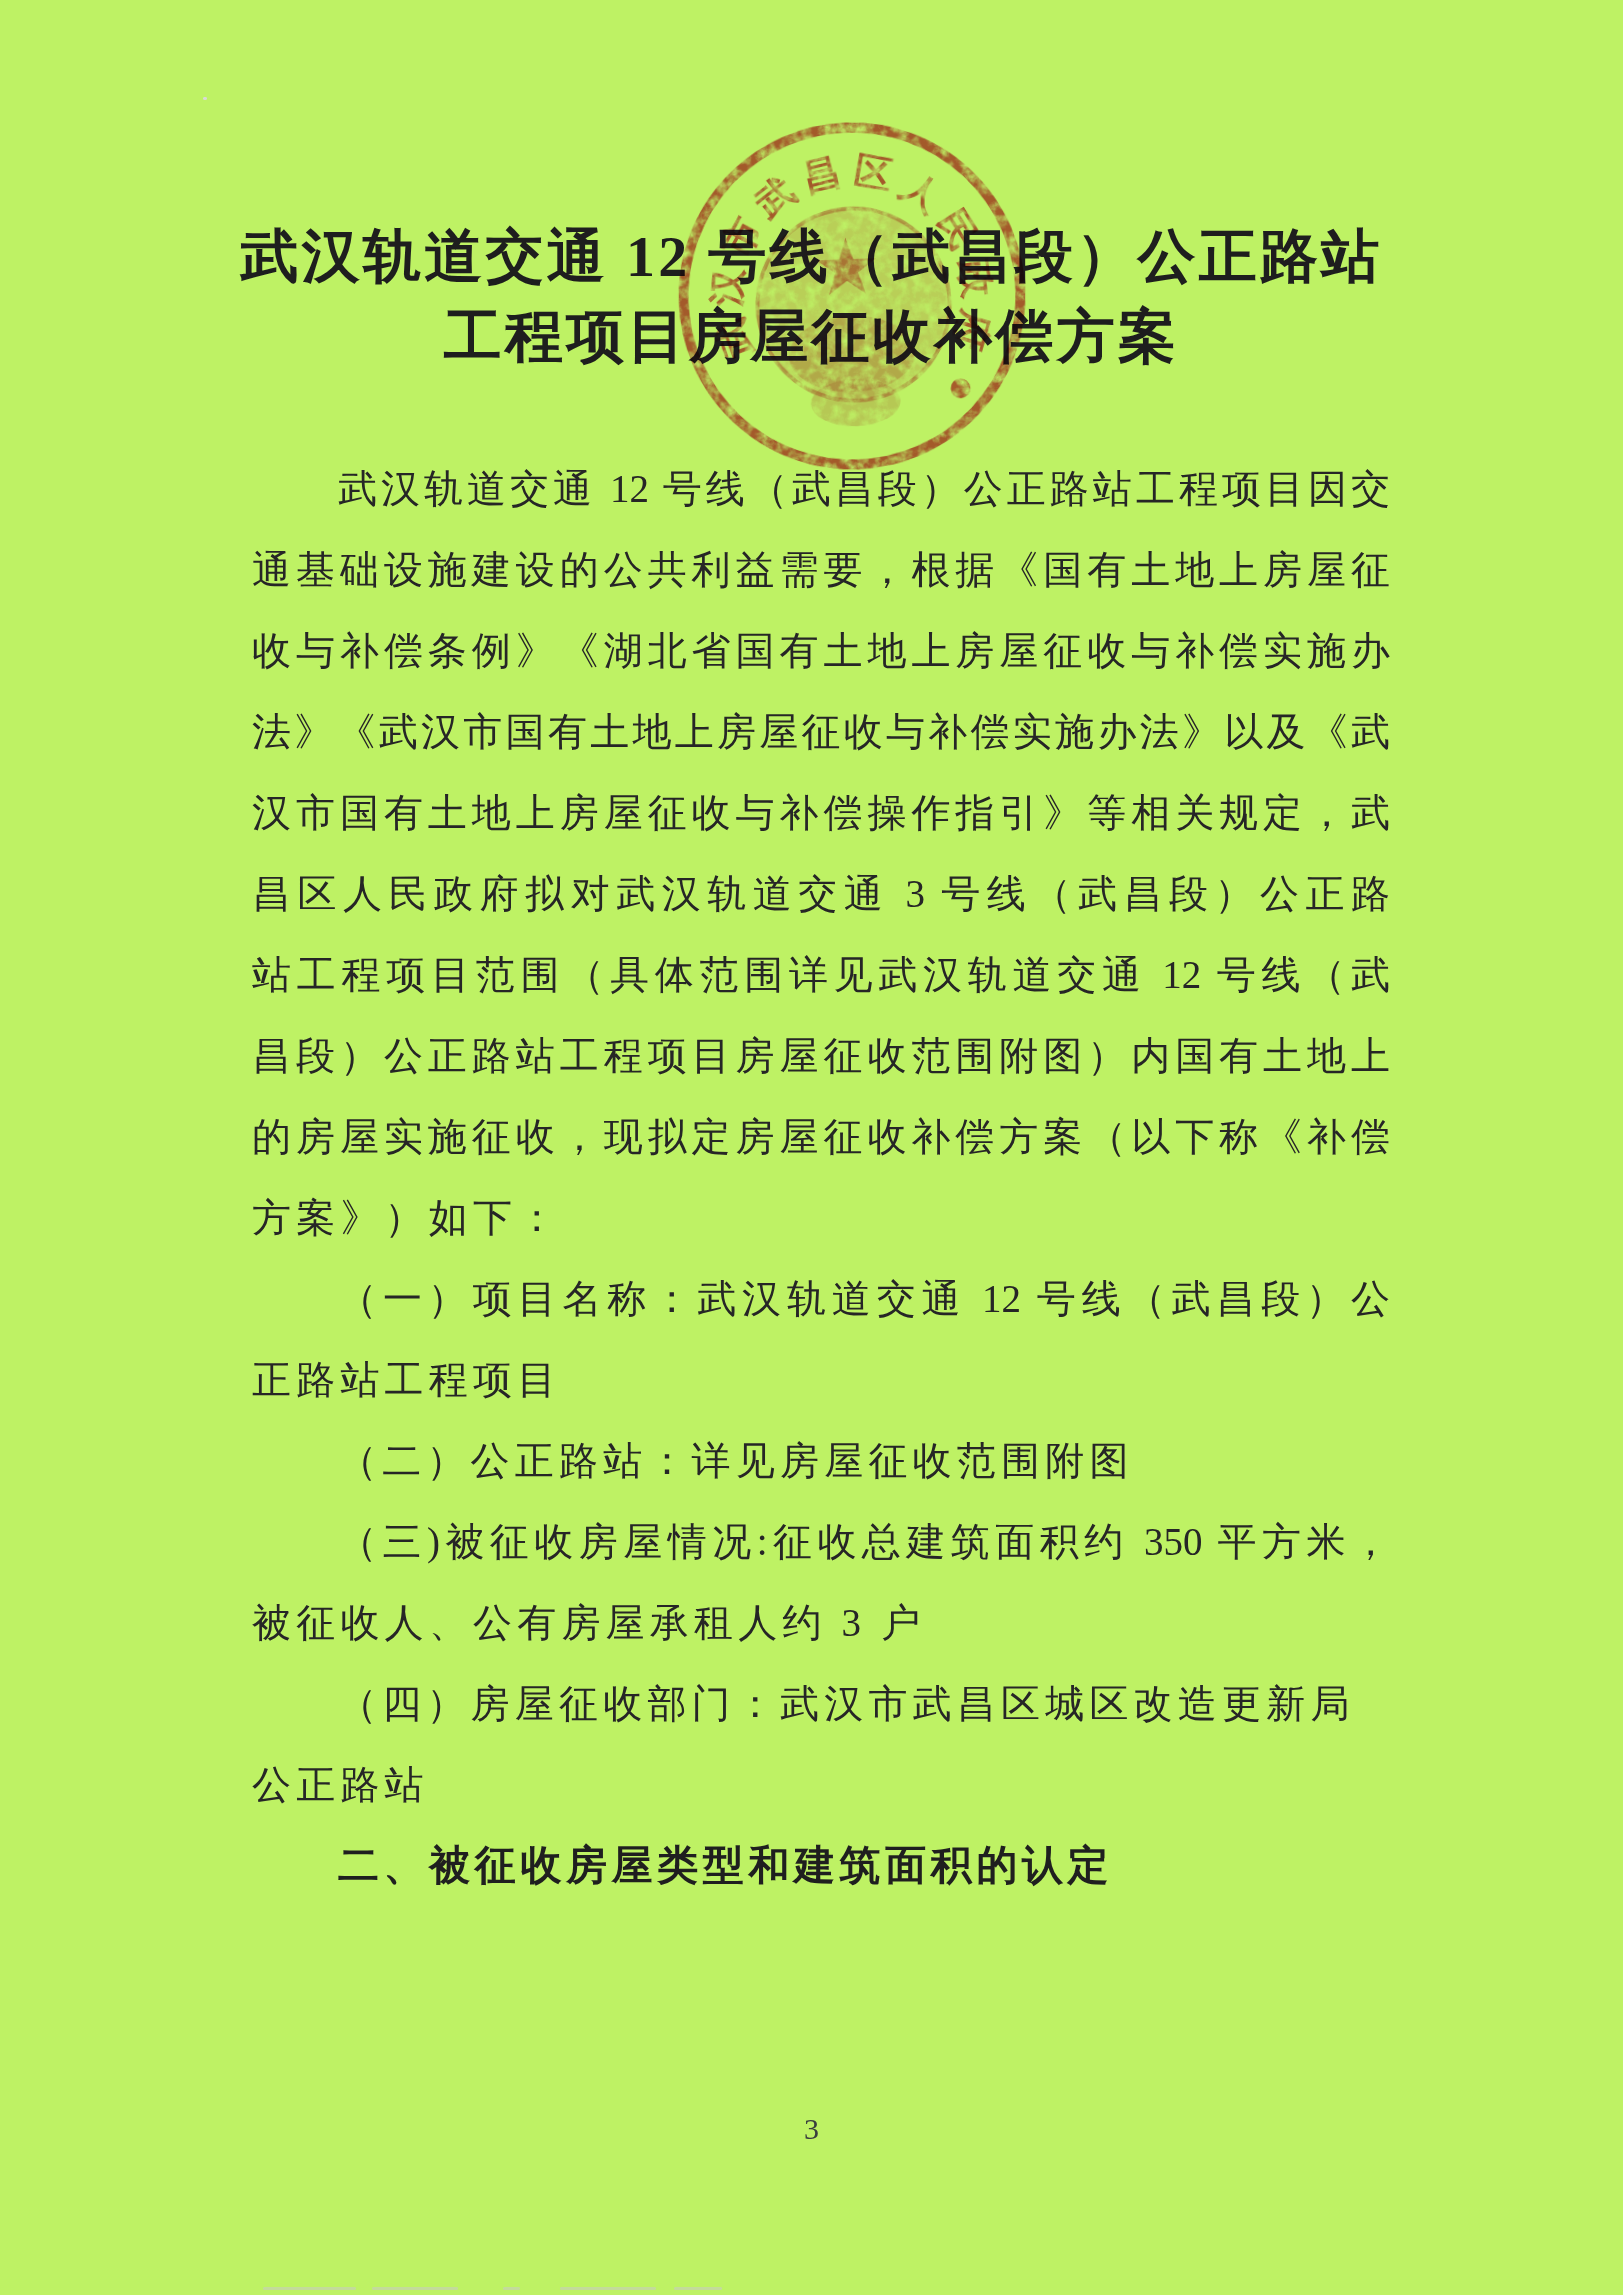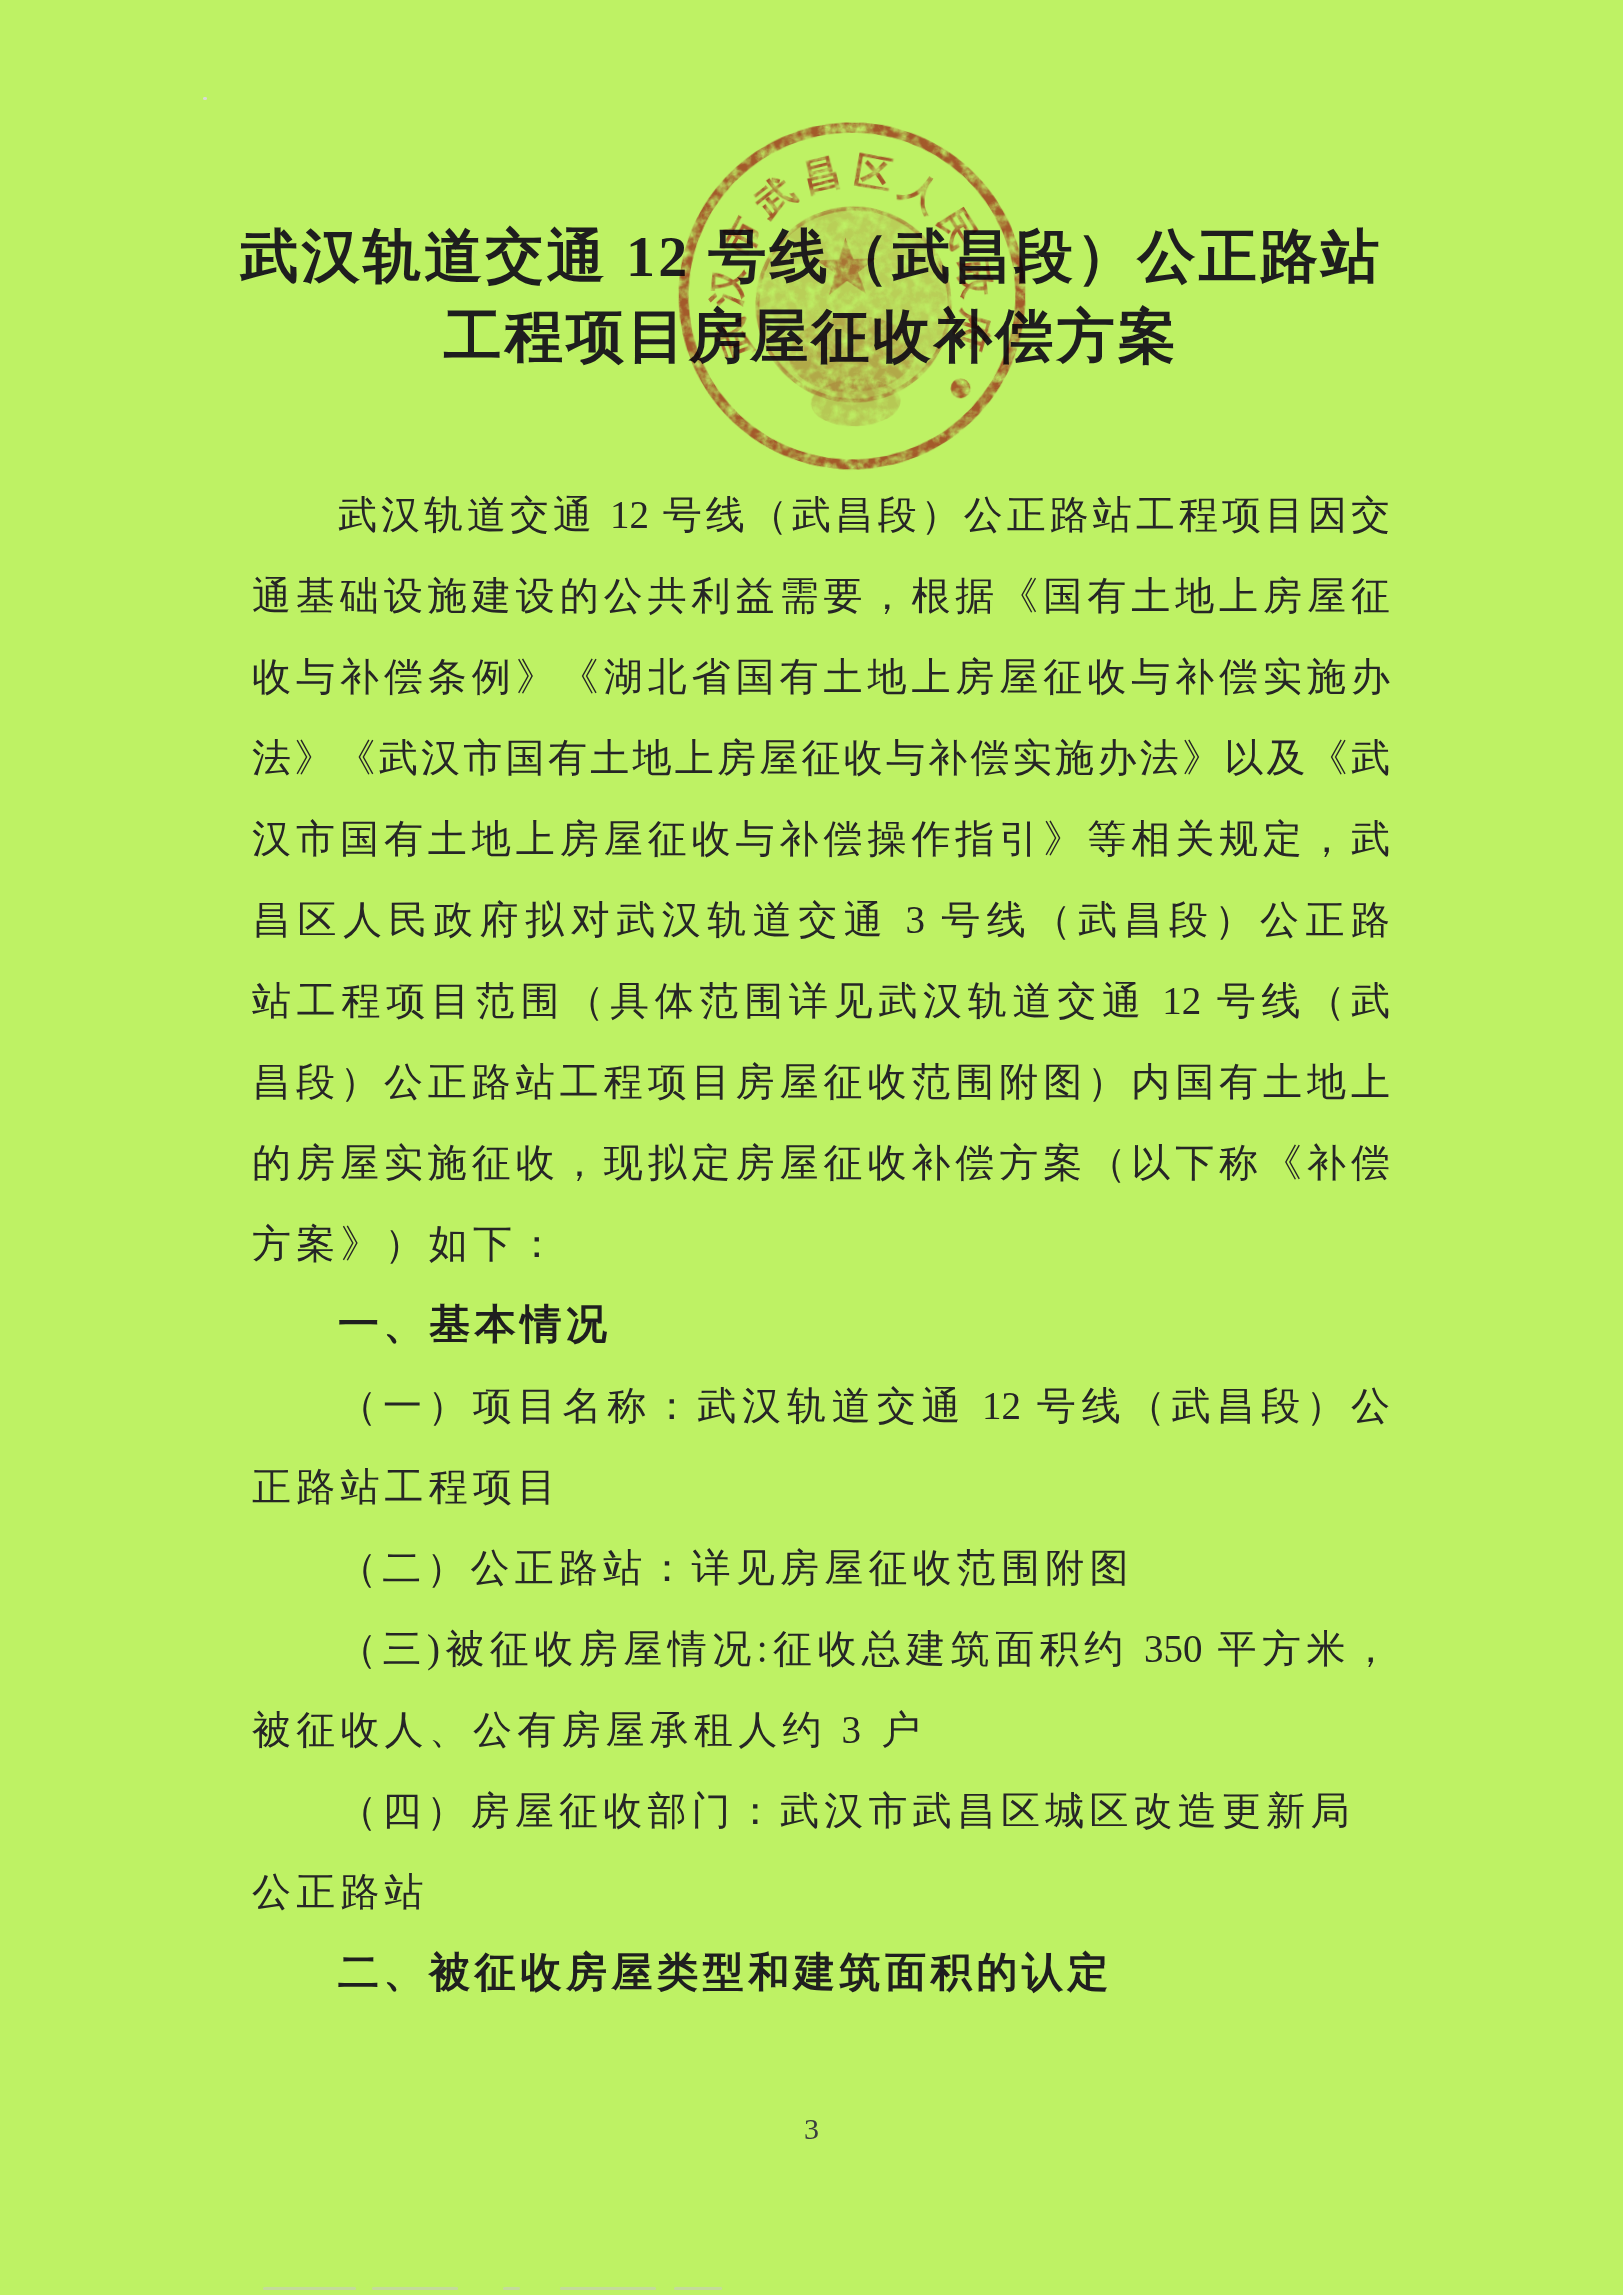--- a/index.html
+++ b/index.html
@@ -17,21 +17,21 @@
     text-align:center;
     font-weight:700;
     font-size:58px;
     line-height:80px;
     letter-spacing:3.3px;
     color:#1e1e1e;
     z-index:2;
   }
   
   .body-text{
-    position:absolute;left:252px;top:474px;width:1138px;
+    position:absolute;left:252px;top:448px;width:1138px;
     font-size:39px;
     color:#262626;
     z-index:2;
   }
   .line{
     height:81px;line-height:81px;
     letter-spacing:5.2px;
     white-space:nowrap;
   }
   .fill{
@@ -139,21 +139,20 @@
     <div class="line fill indent">武汉轨道交通 12 号线（武昌段）公正路站工程项目因交</div>
     <div class="line fill">通基础设施建设的公共利益需要，根据《国有土地上房屋征</div>
     <div class="line fill">收与补偿条例》《湖北省国有土地上房屋征收与补偿实施办</div>
     <div class="line fill">法》《武汉市国有土地上房屋征收与补偿实施办法》以及《武</div>
     <div class="line fill">汉市国有土地上房屋征收与补偿操作指引》等相关规定，武</div>
     <div class="line fill">昌区人民政府拟对武汉轨道交通 3 号线（武昌段）公正路</div>
     <div class="line fill">站工程项目范围（具体范围详见武汉轨道交通 12 号线（武</div>
     <div class="line fill">昌段）公正路站工程项目房屋征收范围附图）内国有土地上</div>
     <div class="line fill">的房屋实施征收，现拟定房屋征收补偿方案（以下称《补偿</div>
     <div class="line">方案》）如下：</div>
-    <div class="line heading indent">一、基本情况</div>
     <div class="line fill indent">（一）项目名称：武汉轨道交通 12 号线（武昌段）公</div>
     <div class="line">正路站工程项目</div>
     <div class="line indent">（二）公正路站：详见房屋征收范围附图</div>
     <div class="line fill indent">（三)被征收房屋情况:征收总建筑面积约 350 平方米，</div>
     <div class="line">被征收人、公有房屋承租人约 3 户</div>
     <div class="line indent">（四）房屋征收部门：武汉市武昌区城区改造更新局</div>
     <div class="line">公正路站</div>
     <div class="line heading indent">二、被征收房屋类型和建筑面积的认定</div>
   </div>
 

